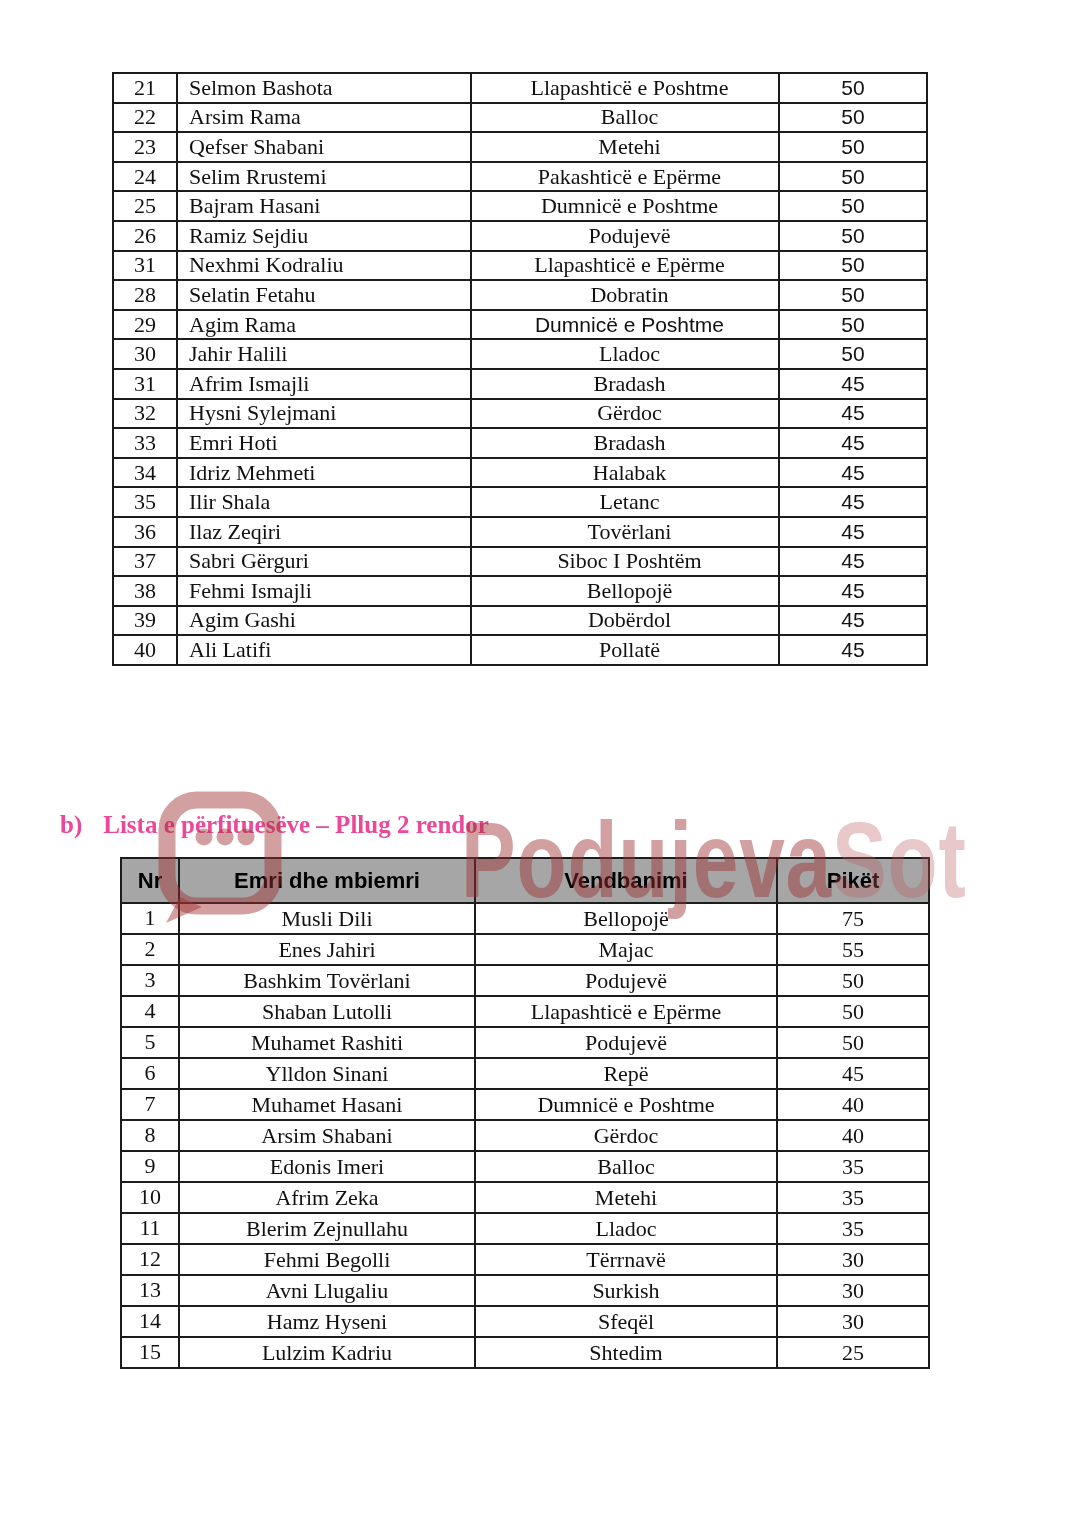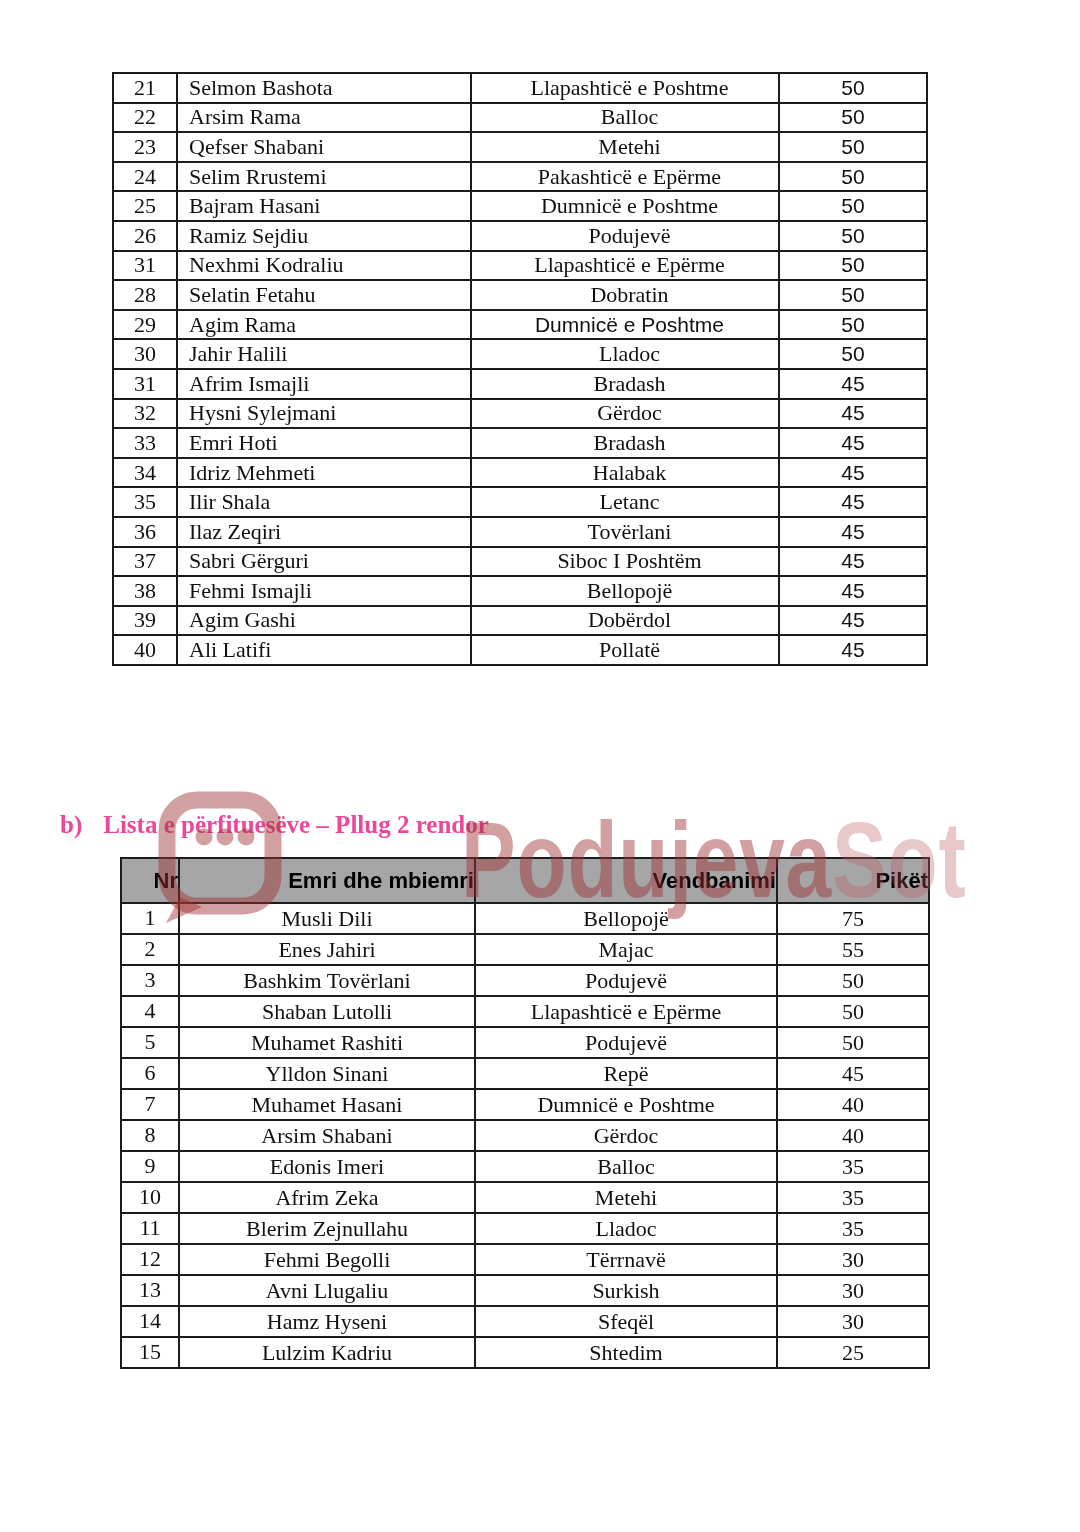--- a/index.html
+++ b/index.html
@@ -19,21 +19,21 @@
   
   .t1 tbody tr:nth-child(9) .c-place { font-family:"Liberation Sans", sans-serif; font-size:21px; }
 
   
   .heading { position:absolute; left:60px; top:811px; font-weight:bold; font-size:25px; color:#ec4899; }
   .heading .h-title { margin-left:21px; }
 
   
   .t2 { left:120px; top:857px; width:808px; }
   .t2 th { height:45px; background:#a6a6a6; font-family:"Liberation Sans", sans-serif;
-           font-weight:bold; font-size:22px; color:#000; text-align:right; vertical-align:middle; }
+           font-weight:bold; font-size:22px; color:#000; text-align:center; vertical-align:middle; }
   .t2 td { height:31px; font-size:22px; text-align:center; vertical-align:middle; }
   .t2 .c-nr { vertical-align:bottom; padding-bottom:2px; }
 
   
   .watermark { position:absolute; left:0; top:0; width:1080px; height:1116px;
                pointer-events:none; z-index:5; }
   .wm-logo { position:absolute; left:156px; top:791px; width:128px; height:134px;
              color:rgba(158,48,48,0.46); }
   .wm-text { position:absolute; left:461px; top:806px; line-height:1;
              font-family:"Liberation Sans", sans-serif; font-weight:bold; font-size:108px;

